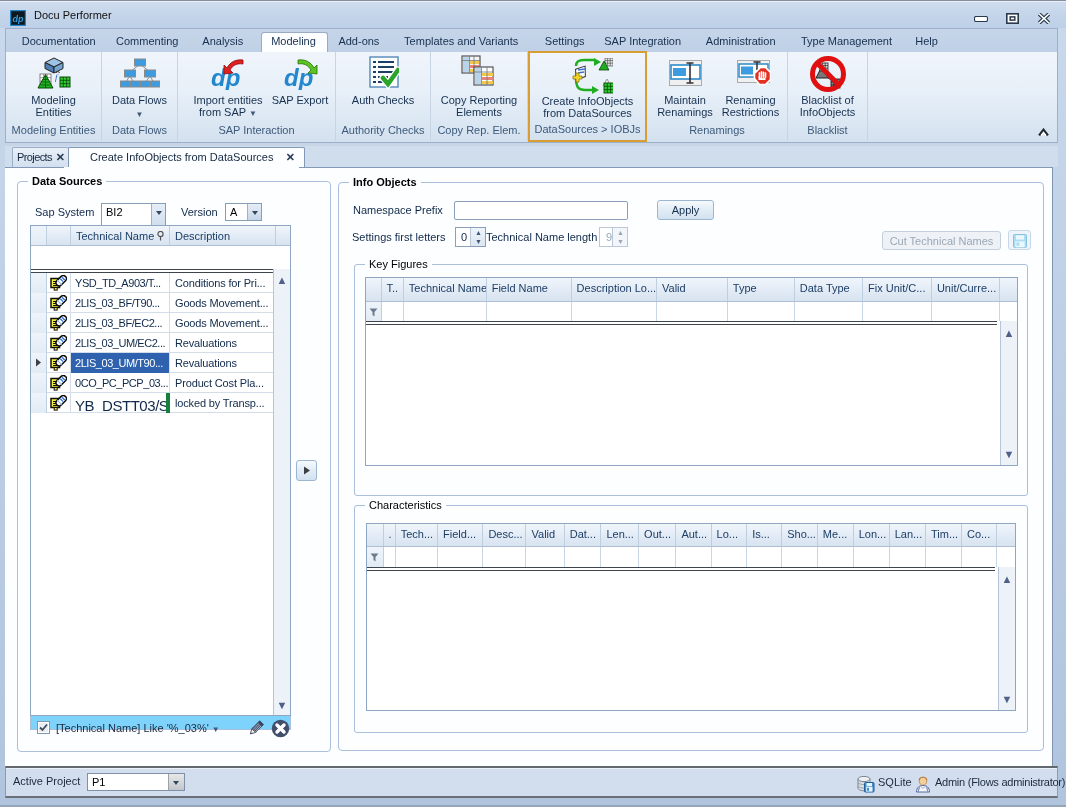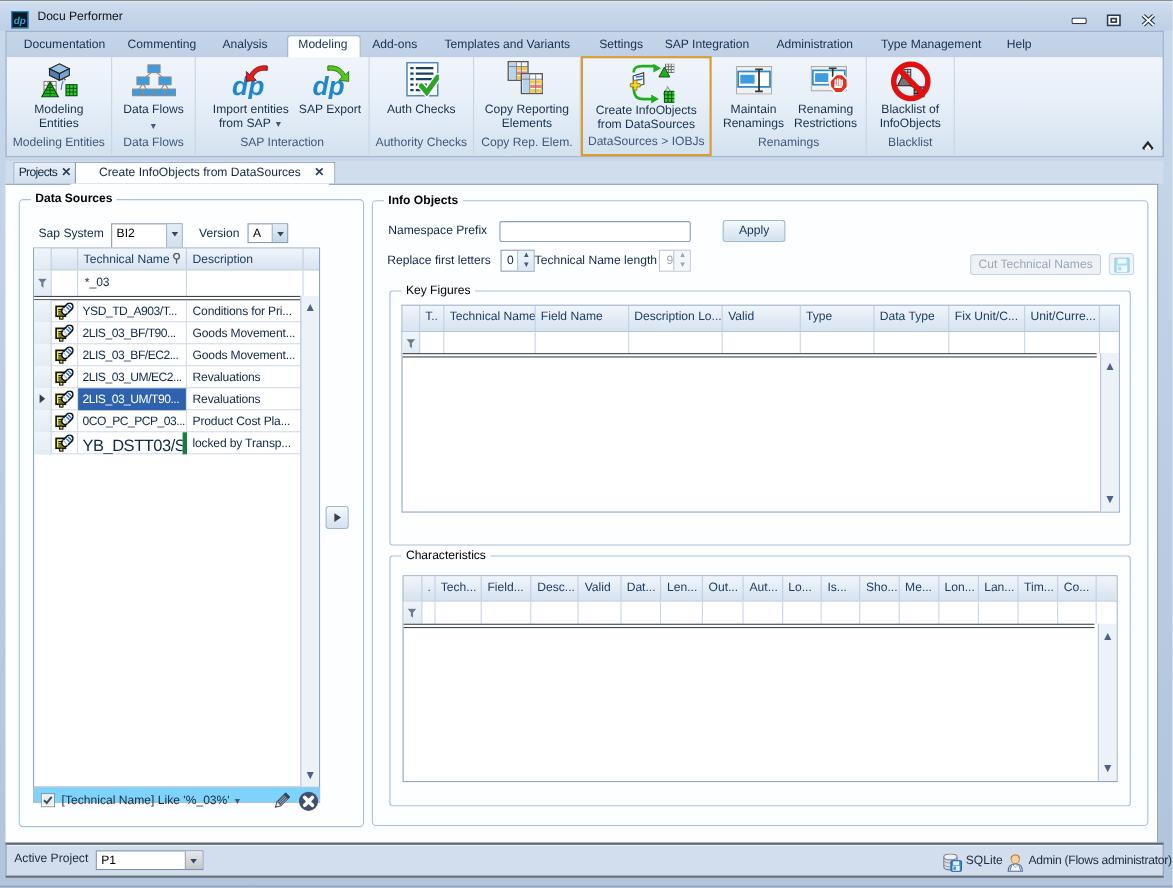--- a/index.html
+++ b/index.html
@@ -289,29 +289,20 @@
     <div class="grid" id="dsgrid" style="left:12px;top:43px;width:261px;height:491px">
       <div class="ghead" style="height:20px">
         <div class="gcell indcol" style="left:0;width:16px"></div>
         <div class="gcell" style="left:16px;width:24px"></div>
         <div class="gcell" style="left:40px;width:99px">Technical Name <svg width="7" height="10" viewBox="0 0 7 10" style="vertical-align:-1px">
               <circle cx="3.5" cy="3" r="2.6" fill="none" stroke="#555" stroke-width="1.2"></circle>
               <path d="M3.5 5.5 v4" stroke="#555" stroke-width="1.2"></path>
             </svg></div>
         <div class="gcell" style="left:139px;width:106px">Description</div>
         <div class="gcell" style="left:245px;width:16px;border-right:none"></div>
-      </div>
-      <div class="frow" style="top:20px;height:23px">
-        <div class="fcell indcol" style="left:0;width:16px"><svg width="9" height="9" viewBox="0 0 9 9" style="margin:7px 0 0 3px">
-              <path d="M0.5 0.5 h8 l-3 3.4 v4.6 l-2 -1.4 v-3.2 z" fill="#6b7c90"></path>
-            </svg></div>
-        <div class="fcell" style="left:16px;width:24px"></div>
-        <div class="fcell" style="left:40px;width:99px;padding:5px 0 0 6px;font-size:11px">*_03</div>
-        <div class="fcell" style="left:139px;width:106px"></div>
-        <div class="fcell" style="left:245px;width:16px;border-right:none"></div>
       </div>
       <div class="dline" style="top:43px;right:16px"></div>
       <div id="dsrows" class="abs" style="left:0;top:47px;right:0">
 <div class="abs" style="left:0;top:0px;width:245px;height:20px;border-bottom:1px solid #d2dde9">
 <div class="abs indcol" style="left:0;top:0;width:16px;height:20px"></div>
 <div class="abs" style="left:16px;top:0;width:24px;height:20px;border-right:1px solid #d2dde9;padding:2px 0 0 3px"><svg width="17" height="16" viewBox="0 0 17 16">
                 <rect x="1" y="3.5" width="8.5" height="9" fill="#f5ef3d" stroke="#101010" stroke-width="1.5"></rect>
                 <rect x="4.2" y="12.5" width="3" height="2.6" fill="#f5ef3d" stroke="#101010" stroke-width="1"></rect>
                 <path d="M3 6.5 h4 M3 8.5 h4 M3 10.5 h4" stroke="#101010" stroke-width="1"></path>
                 <g transform="rotate(45 11 5.5)">
@@ -449,21 +440,21 @@
     <svg width="9" height="9" viewBox="0 0 9 9" style="margin-top:5px">
         <polygon points="2,0.5 8,4.5 2,8.5" fill="#3a3f46"></polygon>
       </svg>
   </div>
 
   <div class="gbox" style="left:333px;top:14px;width:706px;height:569px">
     <div class="glabel bold">Info Objects</div>
     <div class="abs" style="left:14px;top:21px;font-size:11px">Namespace Prefix</div>
     <div class="tbox" style="left:115px;top:18px;width:174px;height:19px"></div>
     <div class="button" style="left:318px;top:17px;width:57px;height:20px;line-height:19px">Apply</div>
-    <div class="abs" style="left:13px;top:48px;font-size:11px">Replace first letters</div>
+    <div class="abs" style="left:13px;top:48px;font-size:11px">Settings first letters</div>
     <div class="spin" style="left:116px;top:44px;width:31px;height:20px">
         <div style="padding:3px 0 0 5px;font-size:11px">0</div>
         <div class="ud">
           <div class="sarrow" style="top:1px;left:1px;width:13px;font-size:7px;color:#44597a">▲</div>
           <div class="sarrow" style="bottom:1px;left:1px;width:13px;font-size:7px;color:#44597a">▼</div>
         </div>
       </div>
     <div class="abs" style="left:147px;top:48px;font-size:11px">Technical Name length</div>
     <div class="spin" style="left:260px;top:44px;width:29px;height:20px;border-color:#bcc8d6">
         <div style="padding:3px 0 0 6px;font-size:11px;color:#9aa6b4">9</div>

